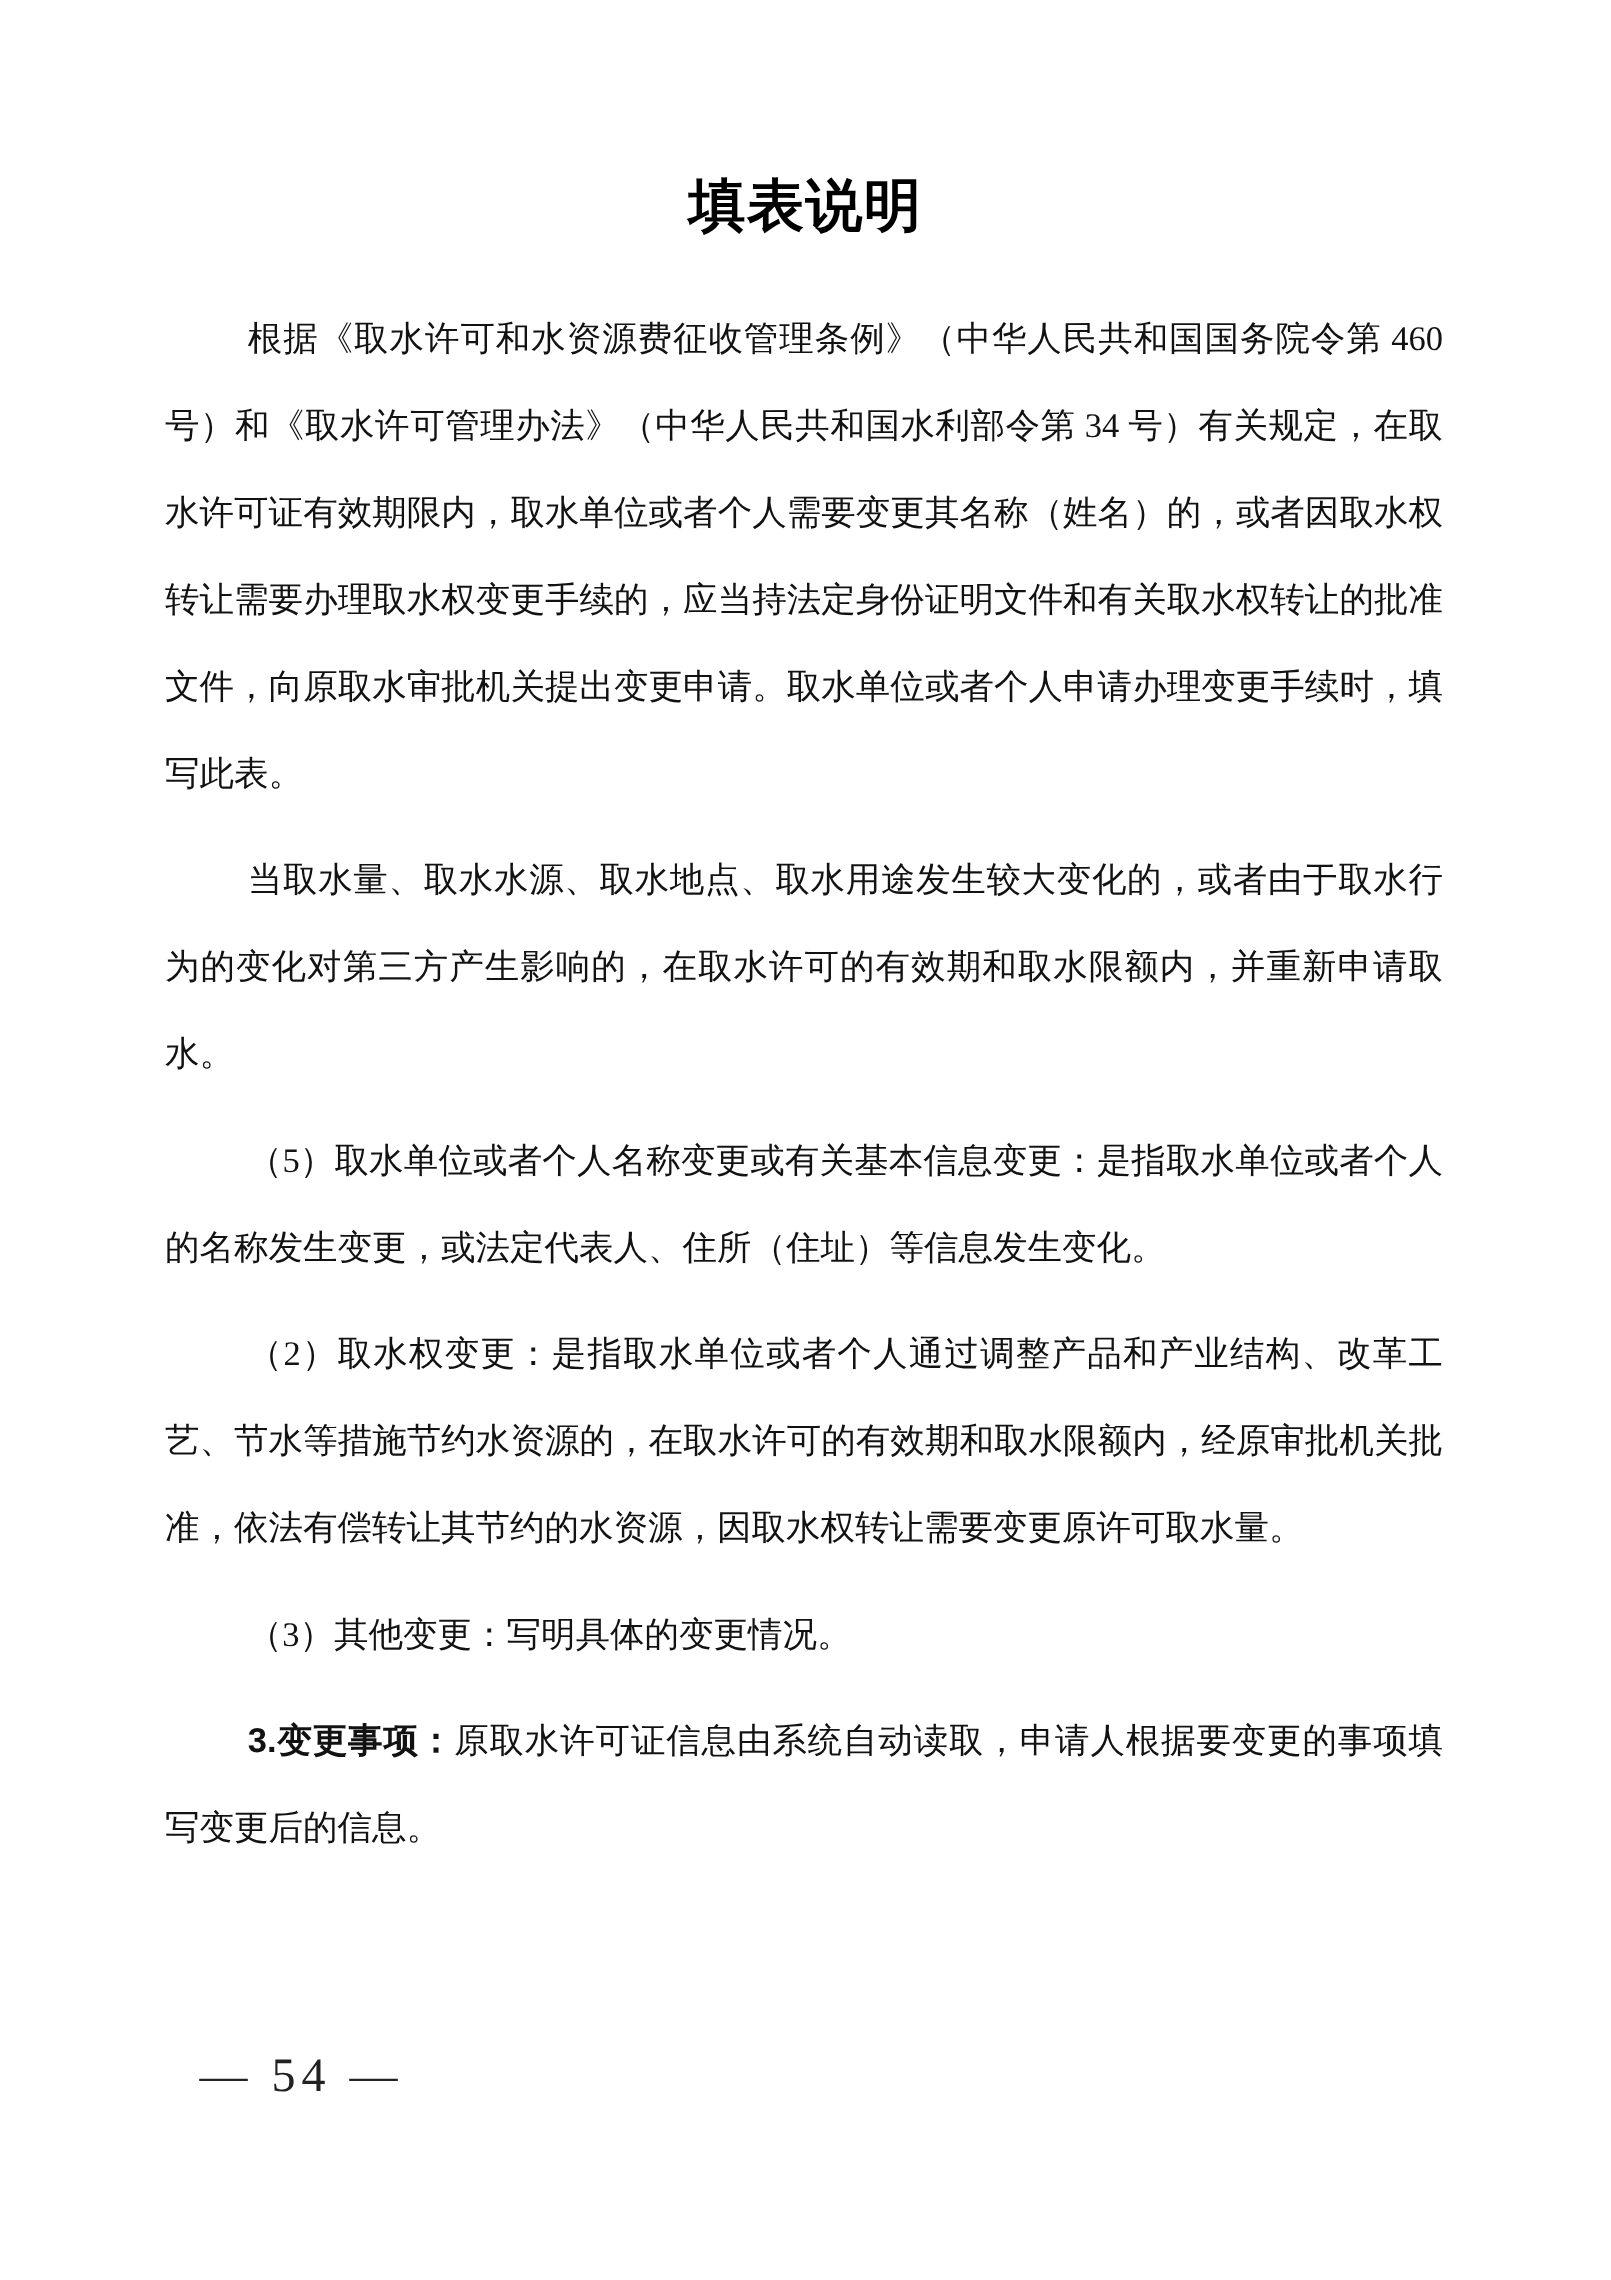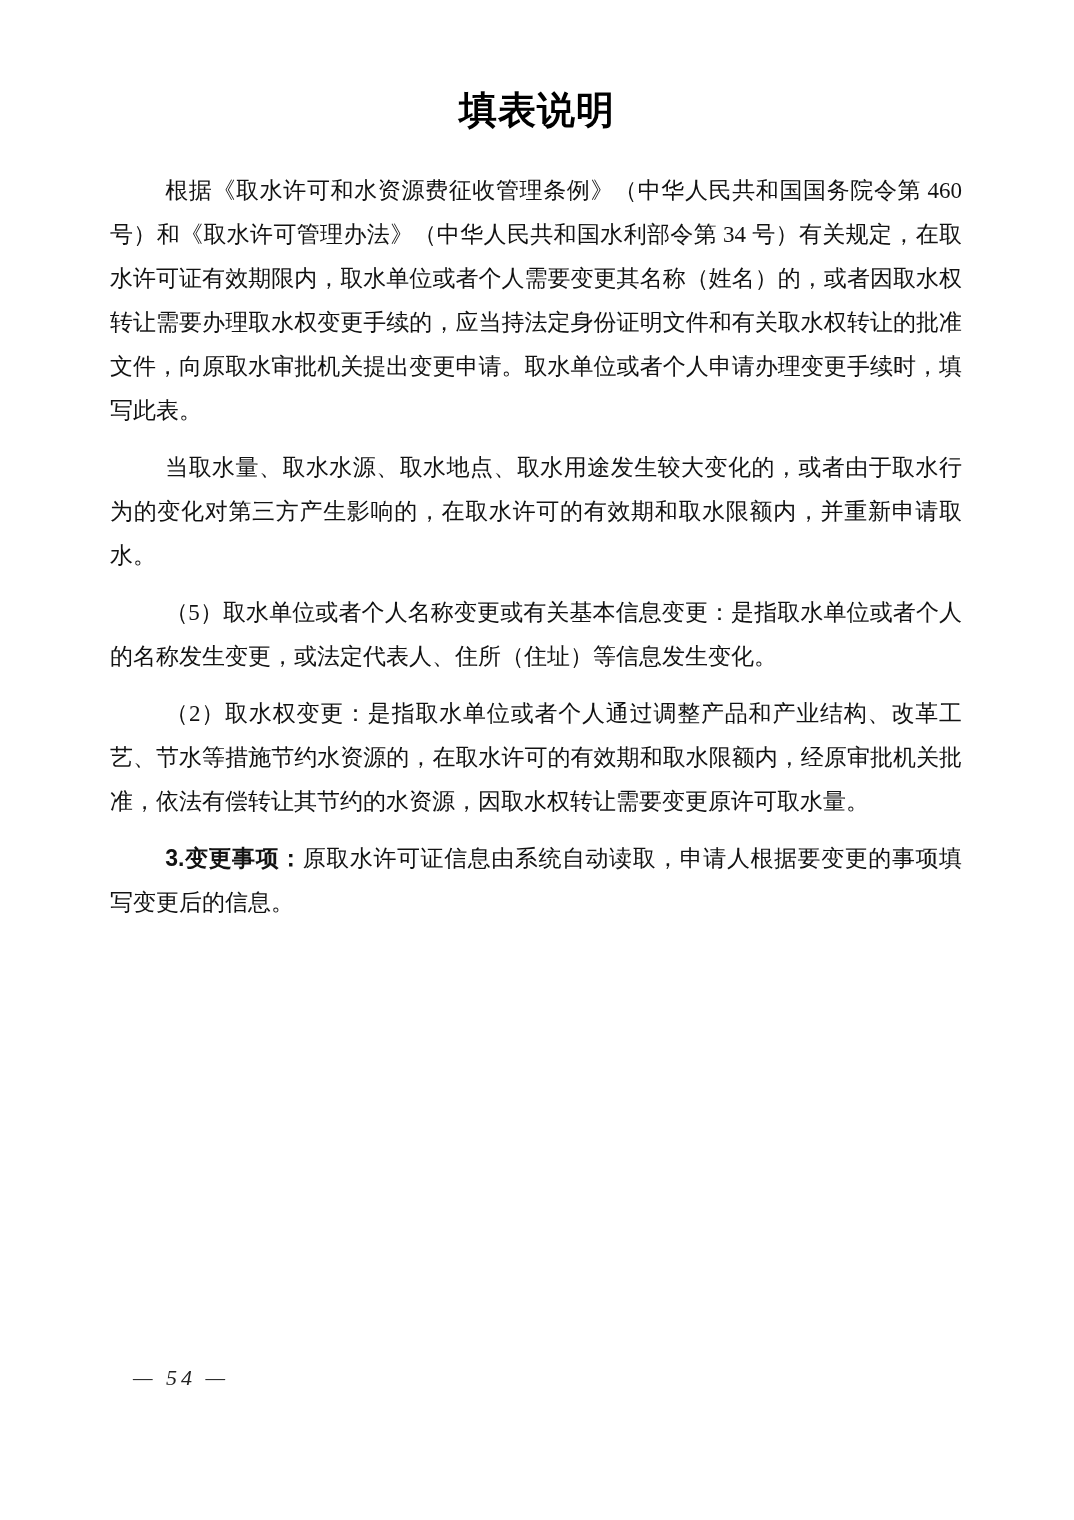--- a/index.html
+++ b/index.html
@@ -7,71 +7,71 @@
     position: relative;
     width: 1074px;
     height: 1520px;
     background: #ffffff;
     color: #121212;
     font-family: "Liberation Serif", "DejaVu Serif", serif;
     overflow: hidden;
   }
   .title {
     margin: 0;
-    padding-top: 88px;
+    padding-top: 116px;
     text-align: center;
     font-family: Liberation Serif, serif;
     font-weight: 800;
     font-size: 38px;
     line-height: 44px;
     letter-spacing: 1px;
     color: #000000;
   }
   .content {
     margin: 36px 112px 12px 110px;
     font-size: 23px;
-    line-height: 44px;
+    line-height: 58px;
     text-align: justify;
   }
   .para {
     margin: 0 0 12px 0;
     text-indent: 2.4em;
   }
   .lead {
     font-weight: 700;
     font-family: "Liberation Sans", "DejaVu Sans", sans-serif;
   }
   .footer {
     position: absolute;
     left: 133px;
     top: 1365px;
-    font-size: 22px;
+    font-size: 32px;
     letter-spacing: 4px;
     color: #222222;
-    font-style: italic;
   }
 </style>
 </head>
 <body>
 
 <div class="page">
 
   <h1 class="title">填表说明</h1>
 
   <div class="content">
 
     <p class="para"><b class="lead"></b><span>根据《取水许可和水资源费征收管理条例》（中华人民共和国国务院令第 460 号）和《取水许可管理办法》（中华人民共和国水利部令第 34 号）有关规定，在取水许可证有效期限内，取水单位或者个人需要变更其名称（姓名）的，或者因取水权转让需要办理取水权变更手续的，应当持法定身份证明文件和有关取水权转让的批准文件，向原取水审批机关提出变更申请。取水单位或者个人申请办理变更手续时，填写此表。</span></p>
 
     <p class="para"><b class="lead"></b><span>当取水量、取水水源、取水地点、取水用途发生较大变化的，或者由于取水行为的变化对第三方产生影响的，在取水许可的有效期和取水限额内，并重新申请取水。</span></p>
 
 
     <p class="para"><b class="lead"></b><span>（5）取水单位或者个人名称变更或有关基本信息变更：是指取水单位或者个人的名称发生变更，或法定代表人、住所（住址）等信息发生变化。</span></p>
 
     <p class="para"><b class="lead"></b><span>（2）取水权变更：是指取水单位或者个人通过调整产品和产业结构、改革工艺、节水等措施节约水资源的，在取水许可的有效期和取水限额内，经原审批机关批准，依法有偿转让其节约的水资源，因取水权转让需要变更原许可取水量。</span></p>
 
+    <p class="para"><b class="lead"></b><span>（3）其他变更：写明具体的变更情况。</span></p>
 
     <p class="para"><b class="lead">3.变更事项：</b><span>原取水许可证信息由系统自动读取，申请人根据要变更的事项填写变更后的信息。</span></p>
 
 
   </div>
 
   <div class="footer">— 54 —</div>
 
 </div>
 

